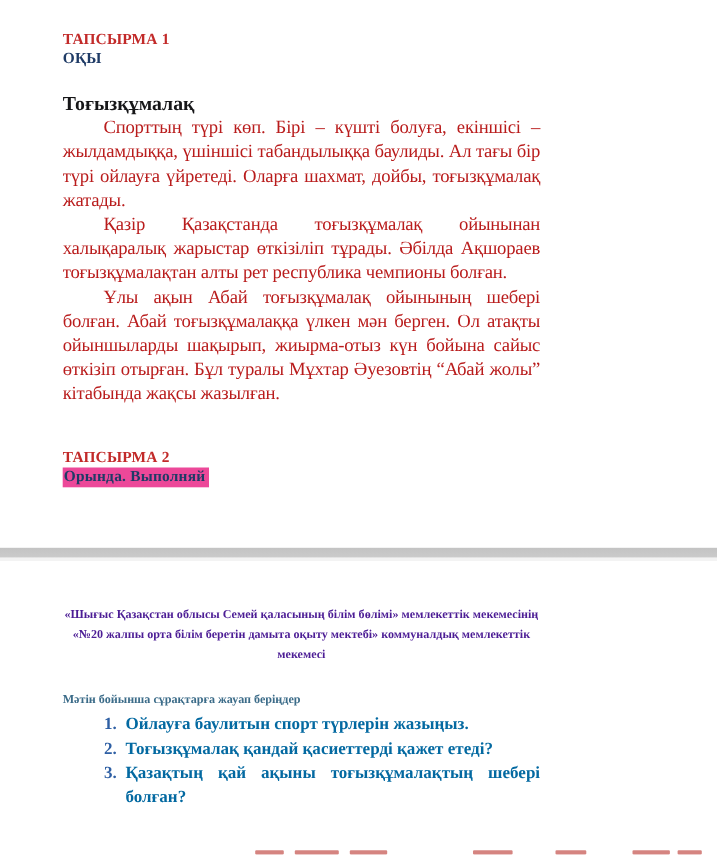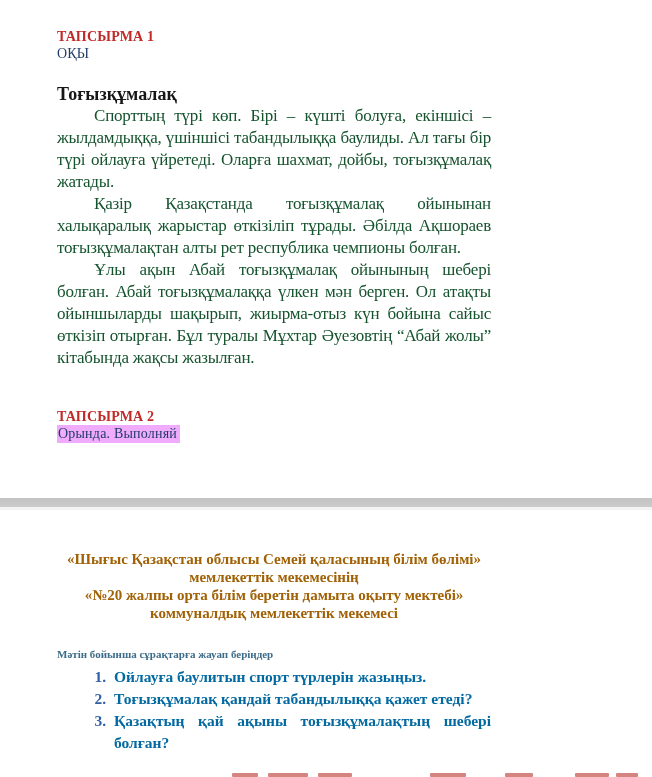--- a/index.html
+++ b/index.html
@@ -17,66 +17,66 @@
   .task-block { margin-top: 28px; }
   .task-label {
     color: #c22a29;
     font-weight: bold;
     font-size: 14px;
     line-height: 17px;
     letter-spacing: 0.2px;
   }
   .task-instruction {
     color: #1f3b66;
-    font-weight: normal;
+    font-weight: bold;
     font-size: 14px;
     line-height: 17px;
     letter-spacing: 0.2px;
   }
   .doc-title {
     text-align: left;
     font-weight: bold;
     font-size: 18px;
     color: #161618;
     margin-top: 21px;
     line-height: 22px;
   }
   .body-text p {
     font-size: 17px;
     line-height: 22px;
-    color: #14532d;
+    color: #b91c1c;
     text-align: justify;
     text-indent: 37px;
     letter-spacing: -0.2px;
   }
   .task2-block { margin-top: 39px; }
   .highlight {
     display: inline-block;
-    background: #f0abfc;
+    background: #ec4899;
     padding: 0 3px 1px 1px;
   }
 
   
   .page-divider {
     margin-top: 55px;
     width: 652px;
     height: 12px;
     background: linear-gradient(#c3c3c3, #cbcbcb);
     border-bottom: 3px solid #f3f3f3;
   }
 
   
   .org-header {
     margin: 40px auto 0 auto;
     max-width: 522px;
     text-align: center;
     font-weight: bold;
-    font-size: 15px;
+    font-size: 11px;
     line-height: 18px;
-    color: #a16207;
+    color: #4c1d95;
   }
   .org-header .org-line { margin: 0; }
   .questions-heading {
     margin-top: 22px;
     color: #3c6c89;
     font-weight: bold;
     font-size: 11px;
     line-height: 20px;
   }
   ol.questions {
@@ -148,21 +148,21 @@
   <div class="content">
     <div class="org-header">
       <p class="org-line">«Шығыс Қазақстан облысы Семей қаласының білім бөлімі» мемлекеттік мекемесінің</p>
       <p class="org-line">«№20 жалпы орта білім беретін дамыта оқыту мектебі» коммуналдық мемлекеттік мекемесі</p>
     </div>
 
     <div class="questions-heading">Мәтін бойынша сұрақтарға жауап беріңдер</div>
 
     <ol class="questions">
       <li>Ойлауға баулитын спорт түрлерін жазыңыз.</li>
-      <li>Тоғызқұмалақ қандай табандылыққа қажет етеді?</li>
+      <li>Тоғызқұмалақ қандай қасиеттерді қажет етеді?</li>
       <li>Қазақтың қай ақыны тоғызқұмалақтың шебері болған?</li>
 
     </ol>
   </div>
 </div>
 
 <div class="cutoff-strip">
   <span class="m1"></span>
     <span class="m2"></span>
     <span class="m3"></span>

